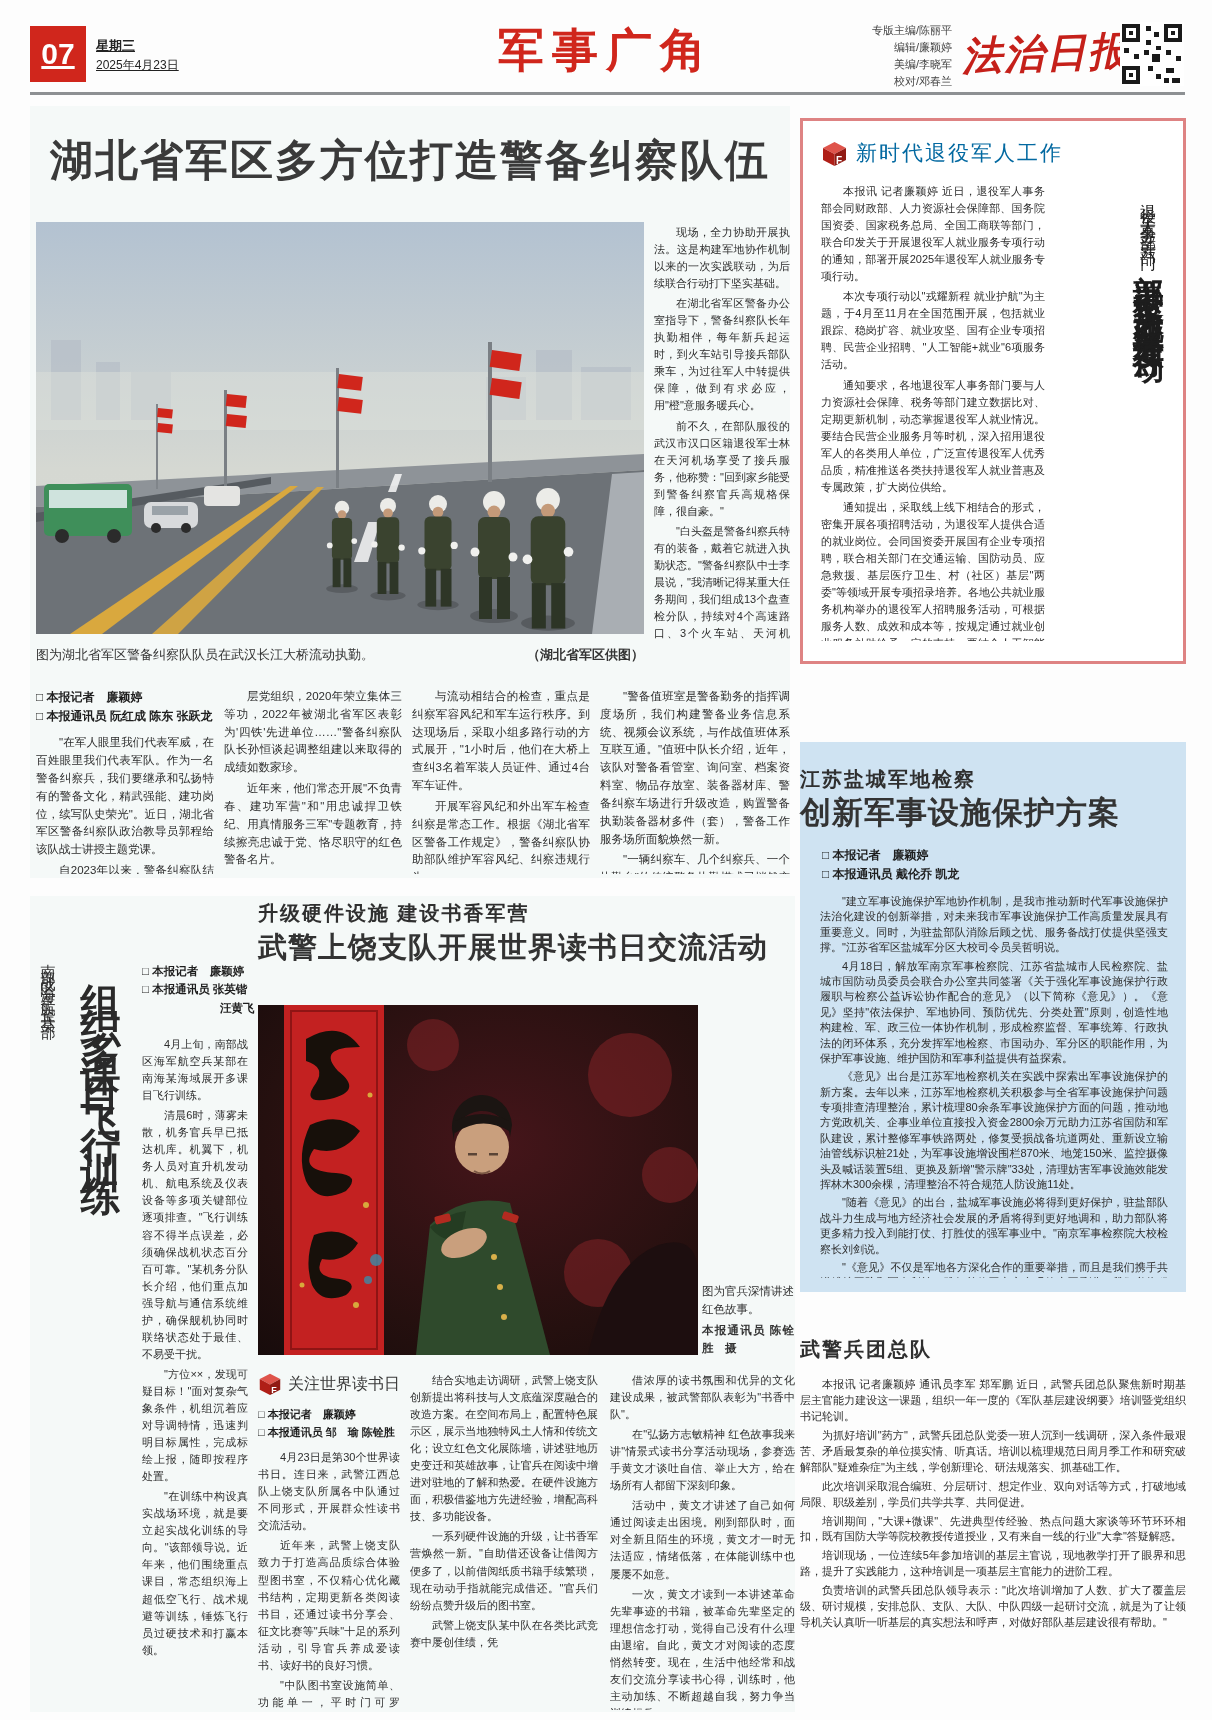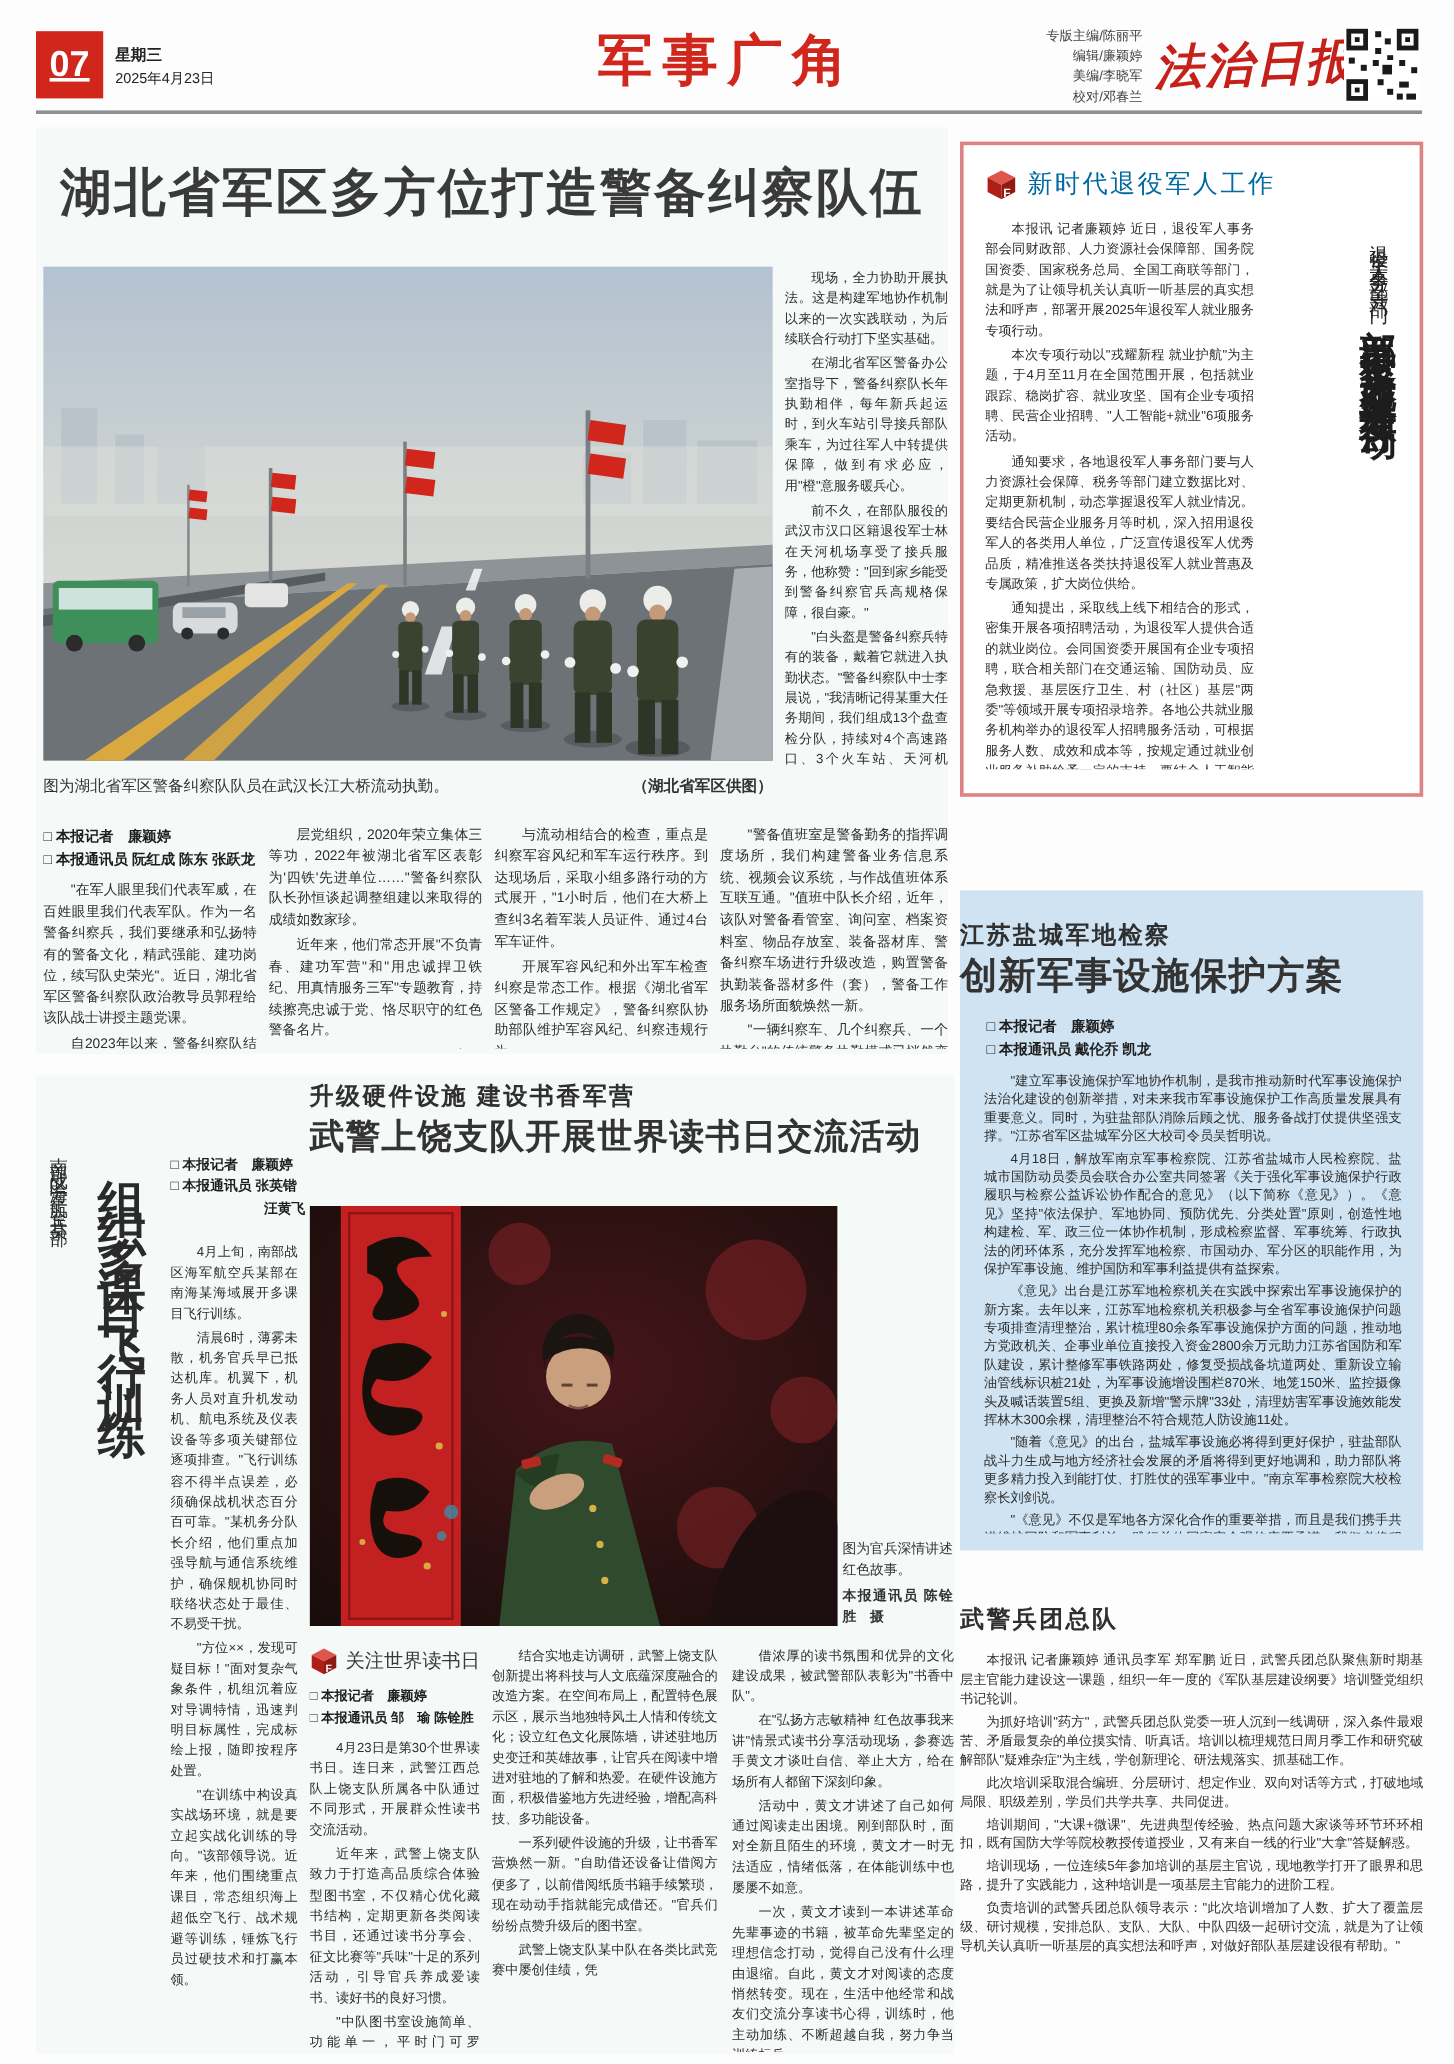--- a/index.html
+++ b/index.html
@@ -41,21 +41,21 @@
   svg{display:block;}
 </style>
 </head>
 <body>
 
 <div id="page">
 
   <div class="abs pagenum" style="left:30px;top:26px;width:56px;height:56px;">
     <span>07</span>
   </div>
-  <div class="abs datecol" style="left:96px;top:36px;">
+  <div class="abs datecol" style="left:96px;top:36px;text-decoration:underline;">
     <div class="wd">星期三</div>
     <div>2025年4月23日</div>
   </div>
   <div class="abs section-title" style="left:420px;top:20px;width:372px;">军事广角</div>
   <div class="abs credits" style="left:822px;top:22px;width:130px;">
     <div>专版主编/陈丽平</div>
     <div>编辑/廉颖婷</div>
     <div>美编/李晓军</div>
     <div>校对/邓春兰</div>
   </div>
@@ -245,21 +245,21 @@
     <div class="abs" style="left:18px;top:18px;display:flex;align-items:center;gap:8px;">
       <svg width="27" height="27" viewBox="0 0 27 27">
         <polygon points="2,8 13.5,2 25,8 13.5,14" fill="#df544b"></polygon>
         <polygon points="2,8 13.5,14 13.5,26 2,20" fill="#b01f17"></polygon>
         <polygon points="25,8 13.5,14 13.5,26 25,20" fill="#911a13"></polygon>
         <text x="15" y="24" font-size="10" font-weight="bold" fill="#fff" font-family="Liberation Sans,DejaVu Sans,sans-serif">F</text>
       </svg>
       <span class="taglabel">新时代退役军人工作</span>
     </div>
     <div class="abs col" style="left:18px;top:62px;width:224px;height:458px;font-size:11px;">
-        <p>本报讯 记者廉颖婷 近日，退役军人事务部会同财政部、人力资源社会保障部、国务院国资委、国家税务总局、全国工商联等部门，就是为了让领导机关认真听一听基层的真实想法和呼声，部署开展2025年退役军人就业服务专项行动。</p>
+        <p>本报讯 记者廉颖婷 近日，退役军人事务部会同财政部、人力资源社会保障部、国务院国资委、国家税务总局、全国工商联等部门，联合印发关于开展退役军人就业服务专项行动的通知，部署开展2025年退役军人就业服务专项行动。</p>
         <p>本次专项行动以"戎耀新程 就业护航"为主题，于4月至11月在全国范围开展，包括就业跟踪、稳岗扩容、就业攻坚、国有企业专项招聘、民营企业招聘、"人工智能+就业"6项服务活动。</p>
         <p>通知要求，各地退役军人事务部门要与人力资源社会保障、税务等部门建立数据比对、定期更新机制，动态掌握退役军人就业情况。要结合民营企业服务月等时机，深入招用退役军人的各类用人单位，广泛宣传退役军人优秀品质，精准推送各类扶持退役军人就业普惠及专属政策，扩大岗位供给。</p>
         <p>通知提出，采取线上线下相结合的形式，密集开展各项招聘活动，为退役军人提供合适的就业岗位。会同国资委开展国有企业专项招聘，联合相关部门在交通运输、国防动员、应急救援、基层医疗卫生、村（社区）基层"两委"等领域开展专项招录培养。各地公共就业服务机构举办的退役军人招聘服务活动，可根据服务人数、成效和成本等，按规定通过就业创业服务补助给予一定的支持。要结合人工智能发展新形势，针对性开展技能培训，引导退役军人在算法设计、数据处理、工程应用等领域就业。</p>
       </div>
     <div class="abs vtitle" style="right:14px;top:70px;height:455px;">
       <span class="vk">退役军人事务部等六部门</span>
       <span class="vm">部署退役军人就业服务专项行动</span>
     </div>
   </div>
 

